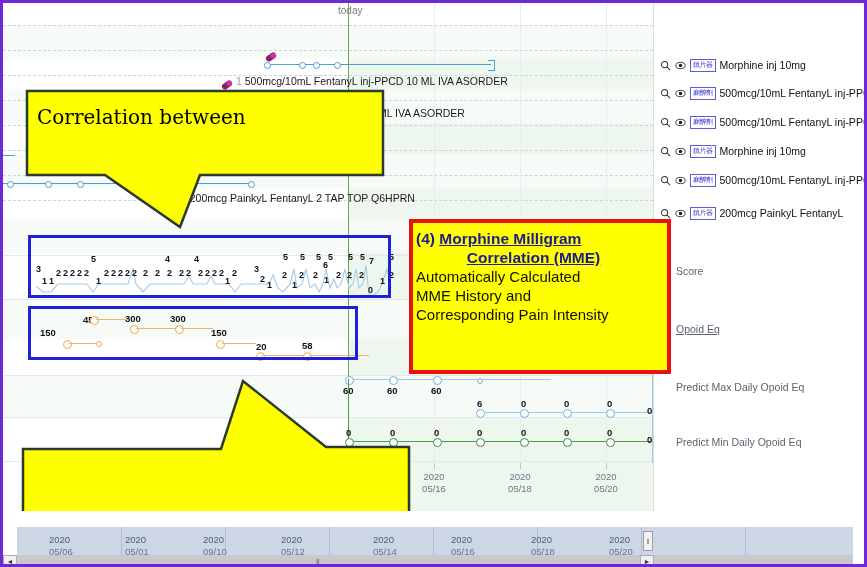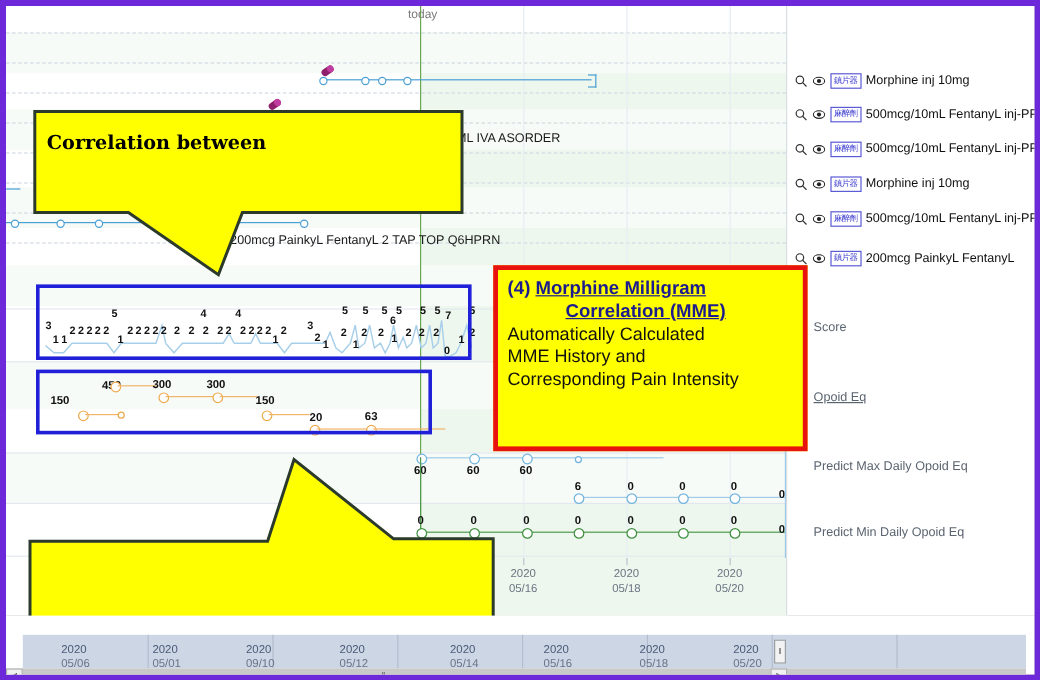--- a/index.html
+++ b/index.html
@@ -1,17 +1,17 @@
 <!DOCTYPE html>
 <html><head>
 <meta charset="utf-8">
 <style>
   html,body{margin:0;padding:0;background:#fff;}
   body{width:867px;height:567px;overflow:hidden;font-family:"Liberation Sans",sans-serif;}
-  #app{position:relative;width:867px;height:567px;background:#a3a3a3;box-sizing:border-box;border:5px solid #6d28d9;overflow:hidden;}
+  #app{position:relative;width:867px;height:567px;background:#86efac;box-sizing:border-box;border:3px solid #6d28d9;overflow:hidden;}
 
   
   .plot{position:absolute;left:0;top:0;width:650px;height:508px;background:#ffffff;}
   .green-zone{position:absolute;left:345px;top:0;width:305px;height:508px;background:#eef7ee;}
   .band{position:absolute;left:0;width:650px;background:#f1f8f1;}
   .hline{position:absolute;left:0;width:650px;height:0;border-top:1px dashed #c9d4e0;}
   .hline.solid{border-top:1px solid #e3e8ee;}
   .today-line{position:absolute;left:345px;top:0;width:0;height:460px;border-left:1.5px solid #6aa84f;}
   .today-label{position:absolute;left:335px;top:2px;font-size:10px;color:#7a7a7a;}
 
@@ -130,20 +130,21 @@
       <div class="med-cap" style="left:485px;top:13px;"></div>
     </div>
 
     <div class="med-row" style="left:0;top:73px;width:650px;">
       <svg class="pill-icon" style="left:218px;top:4px;" viewBox="0 0 12 10">
         <g transform="rotate(-35 6 5)">
             <rect x="0.5" y="2" width="11" height="6" rx="3" fill="#8e1f6b"></rect>
             <rect x="6" y="2" width="5.5" height="6" rx="3" fill="#c23ba0"></rect>
           </g>
       </svg>
+      <div class="med-label" style="left:233px;top:-1px;"><span class="code">1</span> <span>500mcg/10mL FentanyL inj-PPCD 10 ML IVA ASORDER</span></div>
     </div>
 
     <div class="med-row" style="left:0;top:104px;width:650px;">
       <div class="med-label" style="left:375px;top:0px;"><span>ML IVA ASORDER</span></div>
     </div>
 
     <div class="med-track" style="left:0;top:152px;width:12px;"></div>
     <div class="med-track" style="left:0;top:180px;width:246px;"></div>
     <div class="med-dot" style="left:4px;top:178px;"></div>
     <div class="med-dot" style="left:42px;top:178px;"></div>
@@ -242,21 +243,21 @@
     <div class="mme-seg" style="left:178px;top:325px;width:32px;"></div>
 
     <div class="mme-num" style="left:208px;top:325px;">150</div>
     <div class="mme-pt" style="left:213px;top:337px;"></div>
     <div class="mme-seg" style="left:219px;top:340px;width:34px;"></div>
 
     <div class="mme-num" style="left:253px;top:339px;">20</div>
     <div class="mme-pt" style="left:253px;top:349px;"></div>
     <div class="mme-seg" style="left:259px;top:352px;width:44px;"></div>
 
-    <div class="mme-num" style="left:299px;top:338px;">63</div>
+    <div class="mme-num" style="left:299px;top:338px;">58</div>
     <div class="mme-pt" style="left:300px;top:349px;"></div>
     <div class="mme-seg" style="left:306px;top:352px;width:60px;"></div>
 
     <div class="vstem" style="left:345px;top:375px;height:15px;"></div>
     <div class="pred-seg" style="left:348px;top:376px;width:200px;"></div>
     <div class="pred-pt" style="left:342px;top:373px;"></div>
     <div class="pred-num" style="left:340px;top:383px;">60</div>
     <div class="pred-pt" style="left:386px;top:373px;"></div>
     <div class="pred-num" style="left:384px;top:383px;">60</div>
     <div class="pred-pt" style="left:430px;top:373px;"></div>
@@ -386,35 +387,35 @@
 
     <div class="right-label" style="left:22px;top:262px;">Score</div>
     <div class="right-label" style="left:22px;top:320px;text-decoration:underline;">Opoid Eq</div>
     <div class="right-label" style="left:22px;top:378px;">Predict Max Daily Opoid Eq</div>
     <div class="right-label" style="left:22px;top:433px;">Predict Min Daily Opoid Eq</div>
   </div>
 
   <div class="bluebox" style="left:25px;top:232px;width:363px;height:63px;"></div>
   <div class="bluebox" style="left:25px;top:303px;width:330px;height:54px;"></div>
 
-  <div class="redbox" style="left:406px;top:216px;width:262px;height:155px;padding:6px 8px 0 8px;">
+  <div class="redbox" style="left:406px;top:216px;width:262px;height:155px;padding:6px 8px 0 3px;">
     <div class="t1">
       <span style="color:#1c1c8f;">(4)</span>
       <u>Morphine Milligram</u>
     </div>
     <div class="t1" style="text-align:center;padding-right:8px;"><u>Correlation (MME)</u></div>
     <div class="t2">Automatically Calculated</div>
     <div class="t2">MME History and</div>
     <div class="t2">Corresponding Pain Intensity</div>
   </div>
 
   <svg class="cotail" style="left:22px;top:86px;" width="360" height="140">
     <polygon points="2,2 358,2 358,86 175,86 155,138 80,86 2,86" fill="#ffff00" stroke="#2b3a2b" stroke-width="2.5" stroke-linejoin="miter"></polygon>
   </svg>
-  <div style="position:absolute;left:34px;top:98px;width:340px;font-family:'DejaVu Serif',serif;font-size:16px;line-height:32px;color:#000;font-weight:bold;">
+  <div style="position:absolute;left:34px;top:98px;width:340px;font-family:'DejaVu Serif',serif;font-size:20px;line-height:32px;color:#000;">
     <div class="line">Correlation between</div>
   </div>
 
   <svg class="cotail" style="left:18px;top:356px;" width="390" height="184">
     <polygon points="2,180 2,90 200,90 222,22 305,88 388,88 388,180" fill="#ffff00" stroke="#2b3a2b" stroke-width="2.5" stroke-linejoin="miter"></polygon>
   </svg>
 
   <div class="nav">
     <div class="nav-strip">
       <div class="nav-cell" style="left:0;width:104px;border-left:none;"></div>

